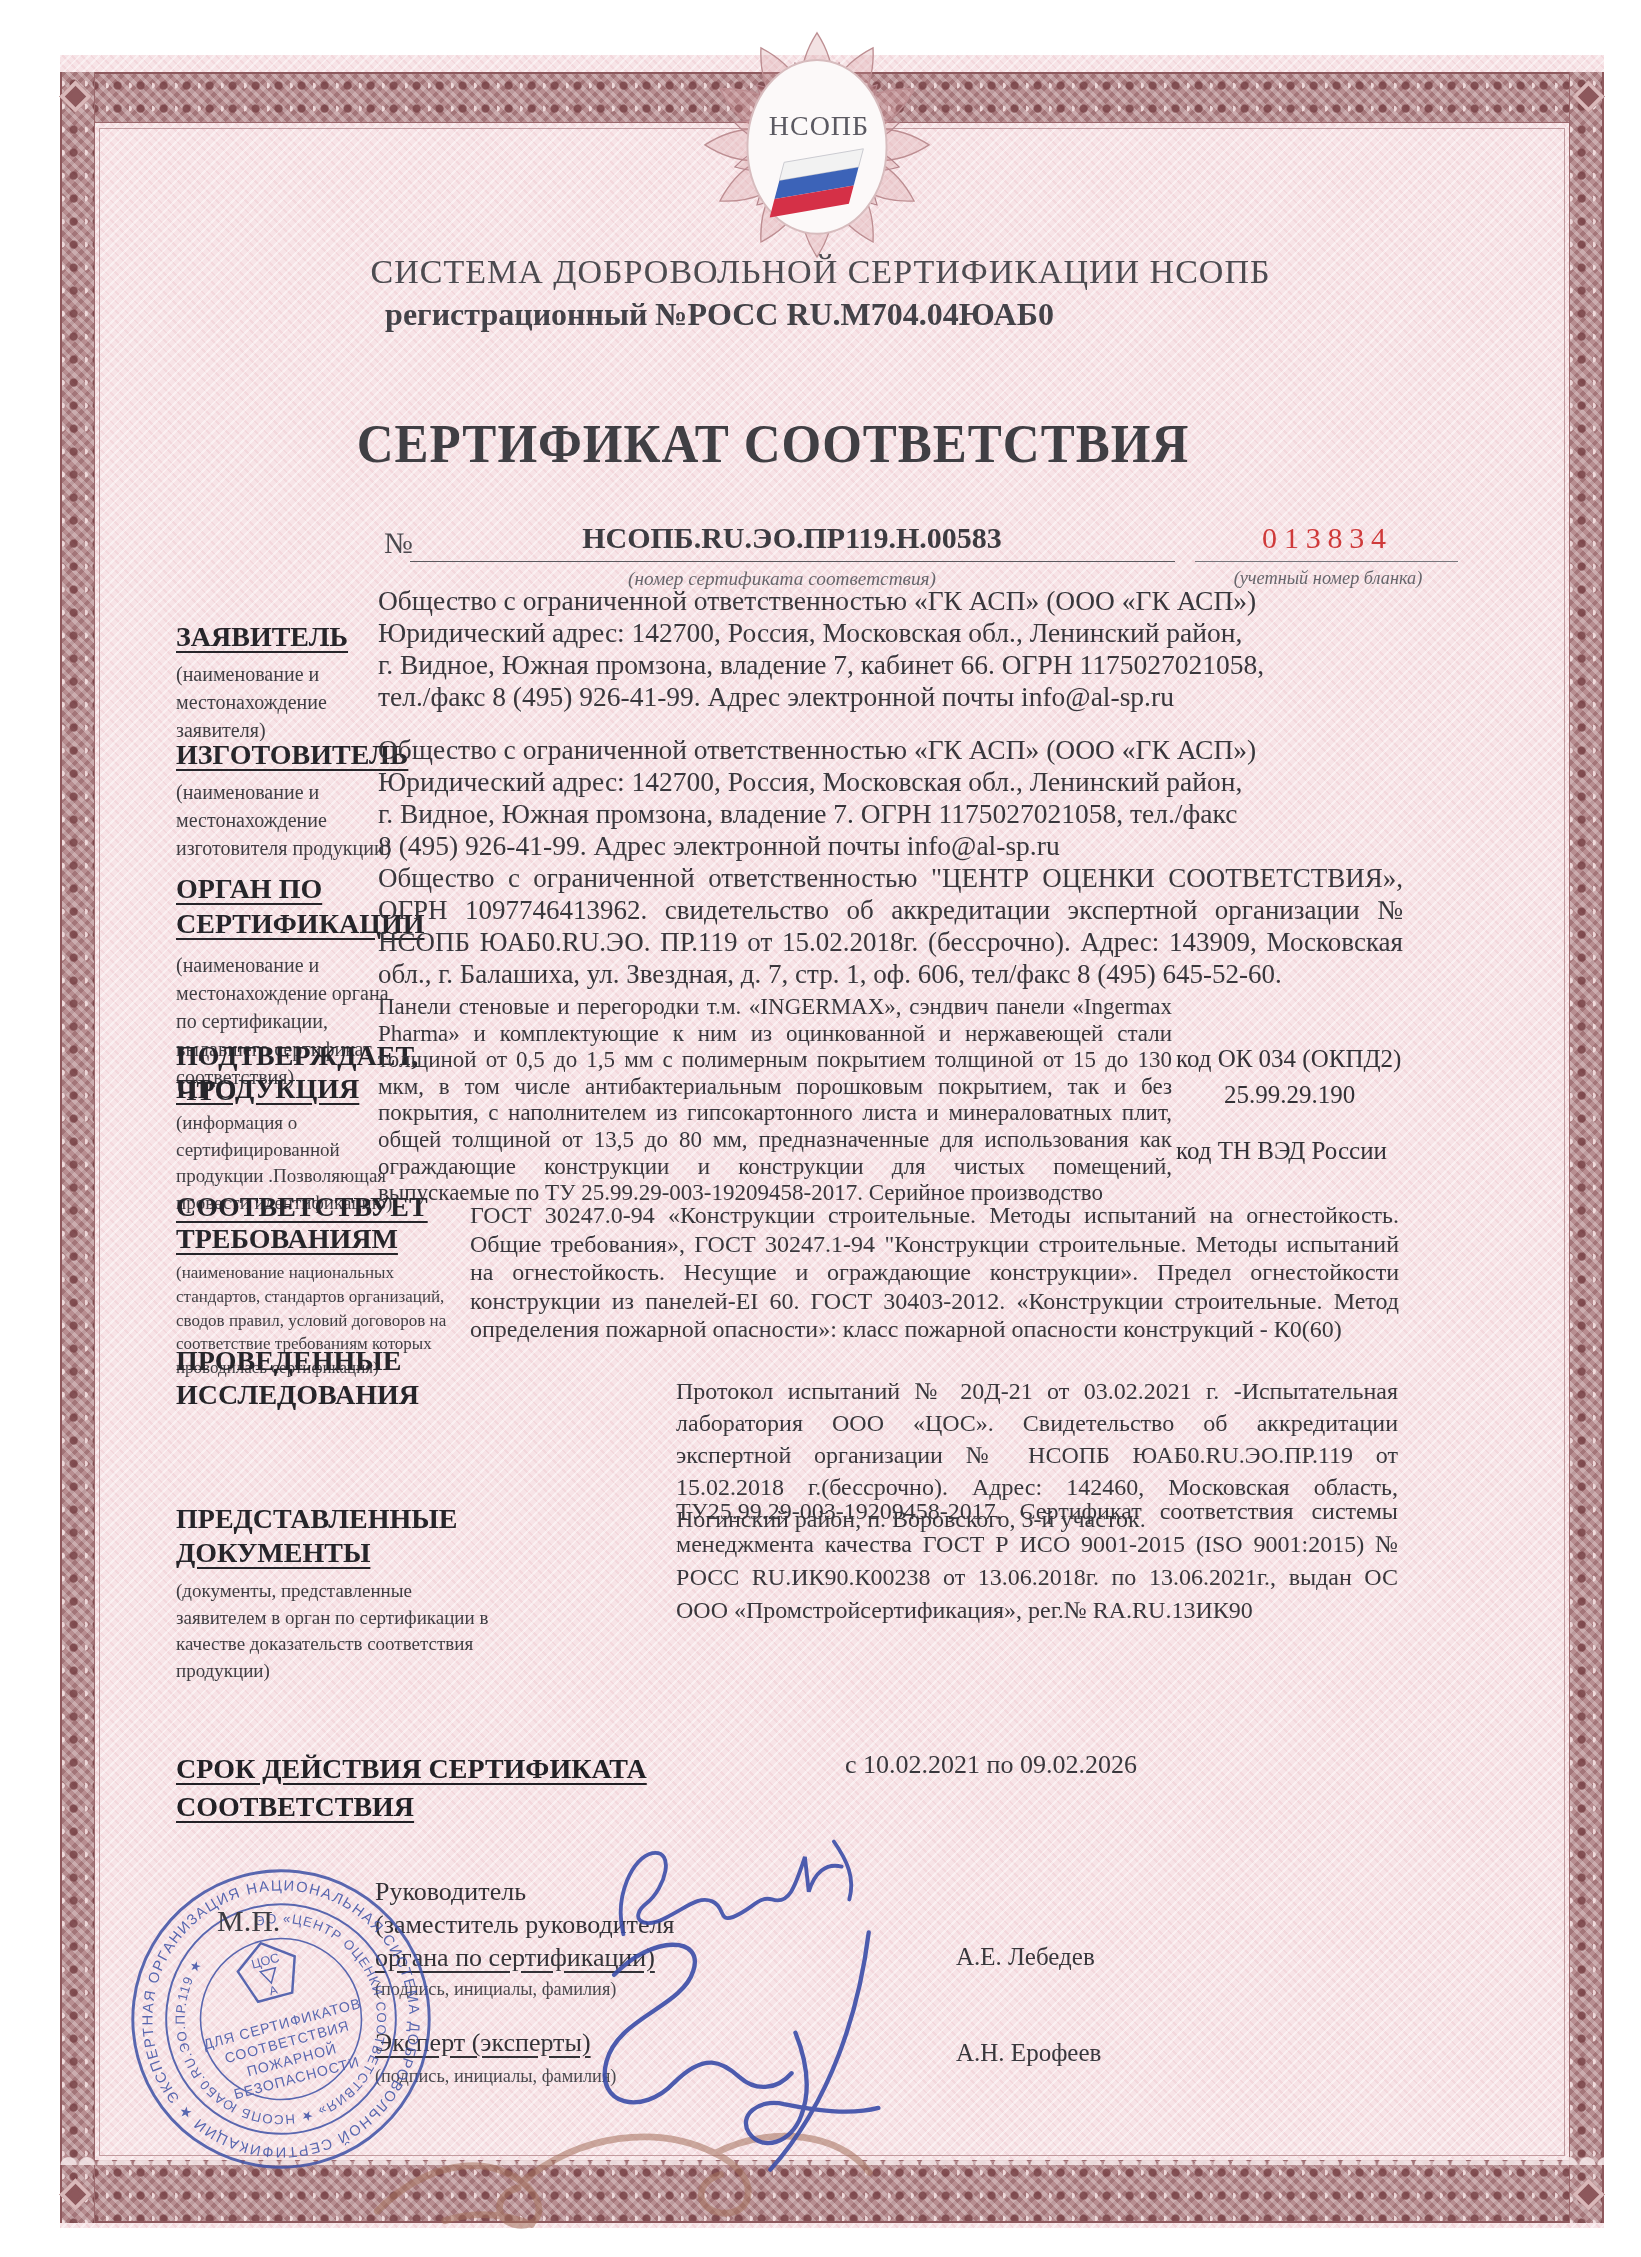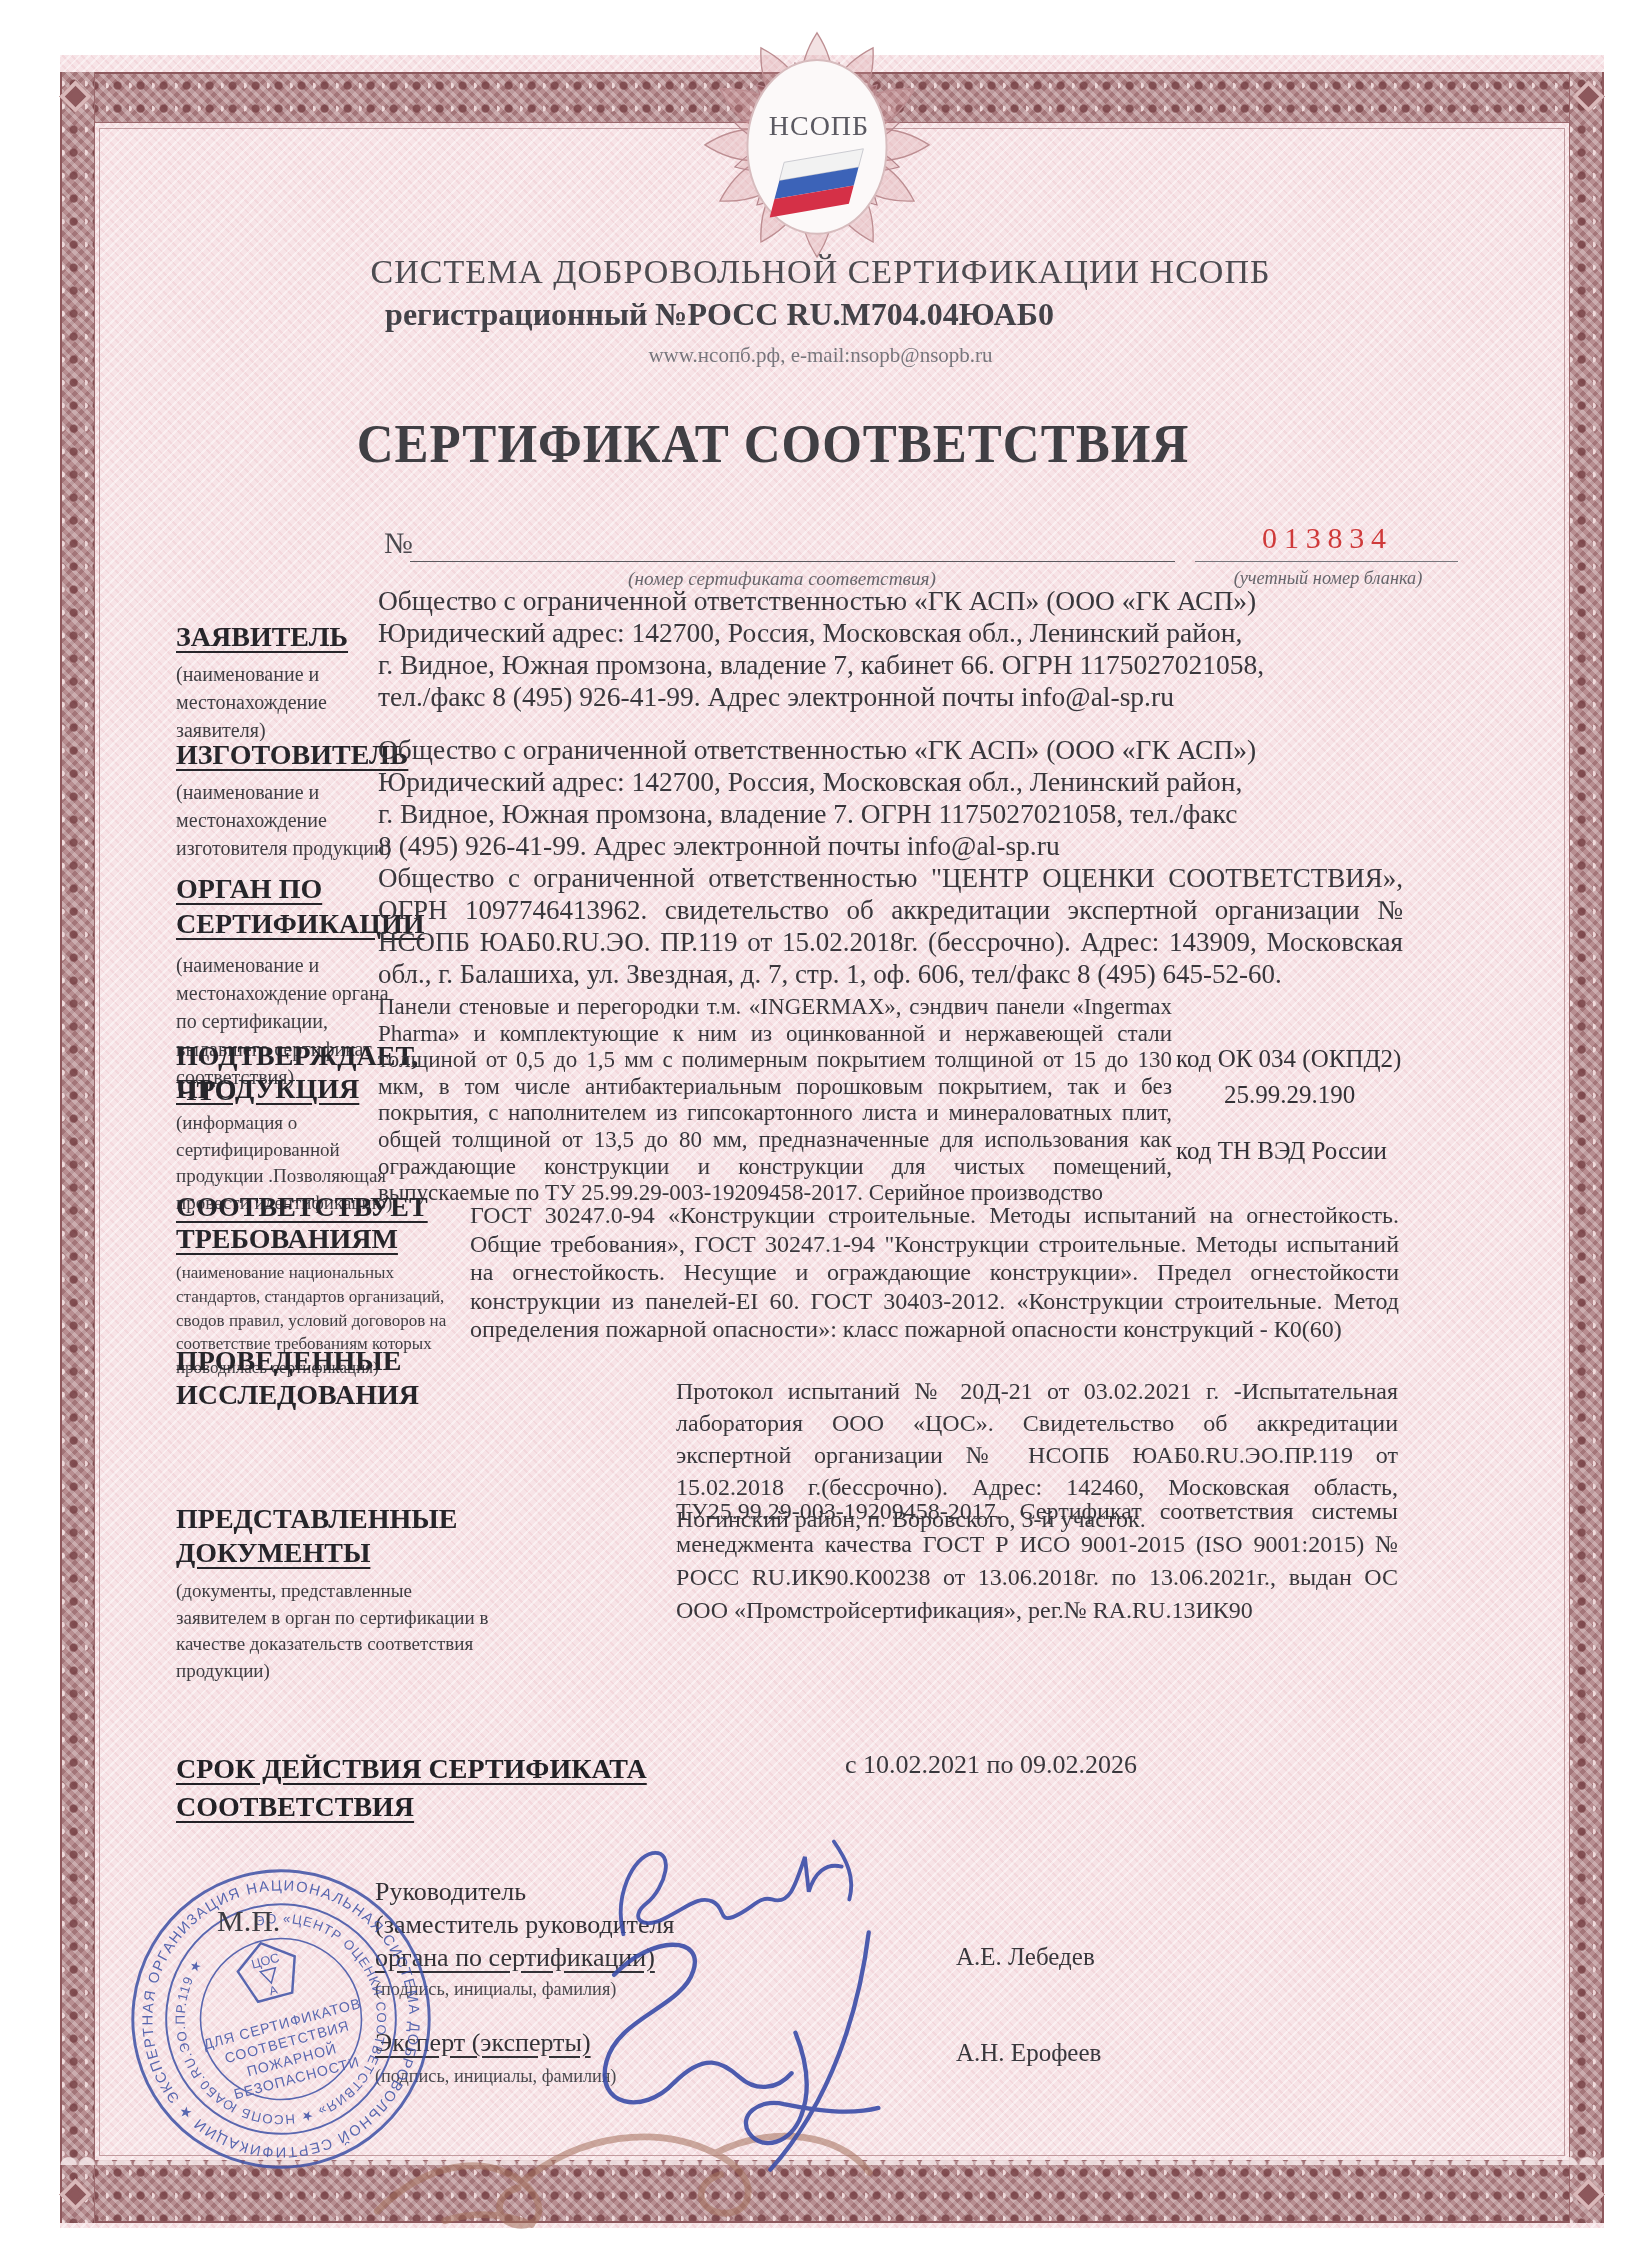--- a/index.html
+++ b/index.html
@@ -119,24 +119,24 @@
     <text x="120" y="112" text-anchor="middle" font-size="29" letter-spacing="1" fill="#5b5a62" font-family="Liberation Serif, serif">НСОПБ</text>
     <g>
       <polygon points="84,140 166,126 161,145 79,159" fill="#f2f2f2" stroke="#c9c9cf" stroke-width="1"></polygon>
       <polygon points="79,159 161,145 156,164 74,178" fill="#3c63b8"></polygon>
       <polygon points="74,178 156,164 151,183 69,197" fill="#d53047"></polygon>
     </g>
   </svg>
 
   <div class="abs center hdr-system">СИСТЕМА ДОБРОВОЛЬНОЙ СЕРТИФИКАЦИИ НСОПБ</div>
   <div class="abs center hdr-reg">регистрационный №РОСС RU.М704.04ЮАБ0</div>
-  <div class="abs center hdr-www">www.нсопб.рф, e-mail:nsopb@nsopb.ru</div>
   <div class="abs center cert-title">СЕРТИФИКАТ СООТВЕТСТВИЯ</div>
 
   <div class="abs num-sign">№</div>
+  <div class="abs num-main">НСОПБ.RU.ЭО.ПР119.Н.00583</div>
   <div class="abs num-line"></div>
   <div class="abs num-caption">(номер сертификата соответствия)</div>
   <div class="abs blank-num" style="color:#cf3a3a;">013834</div>
   <div class="abs blank-line"></div>
   <div class="abs blank-caption">(учетный номер бланка)</div>
 
   <div class="abs lbl u" style="left:176px;top:620px;">ЗАЯВИТЕЛЬ</div>
   <div class="abs note" style="left:176px;top:660px;width:198px;">(наименование и местонахождение заявителя)</div>
   <div class="abs body-txt pre" style="left:378px;top:585px;width:1023px;font-size:27.5px;line-height:32px;">Общество с ограниченной ответственностью «ГК АСП» (ООО «ГК АСП»)
 Юридический адрес: 142700, Россия, Московская обл., Ленинский район,

